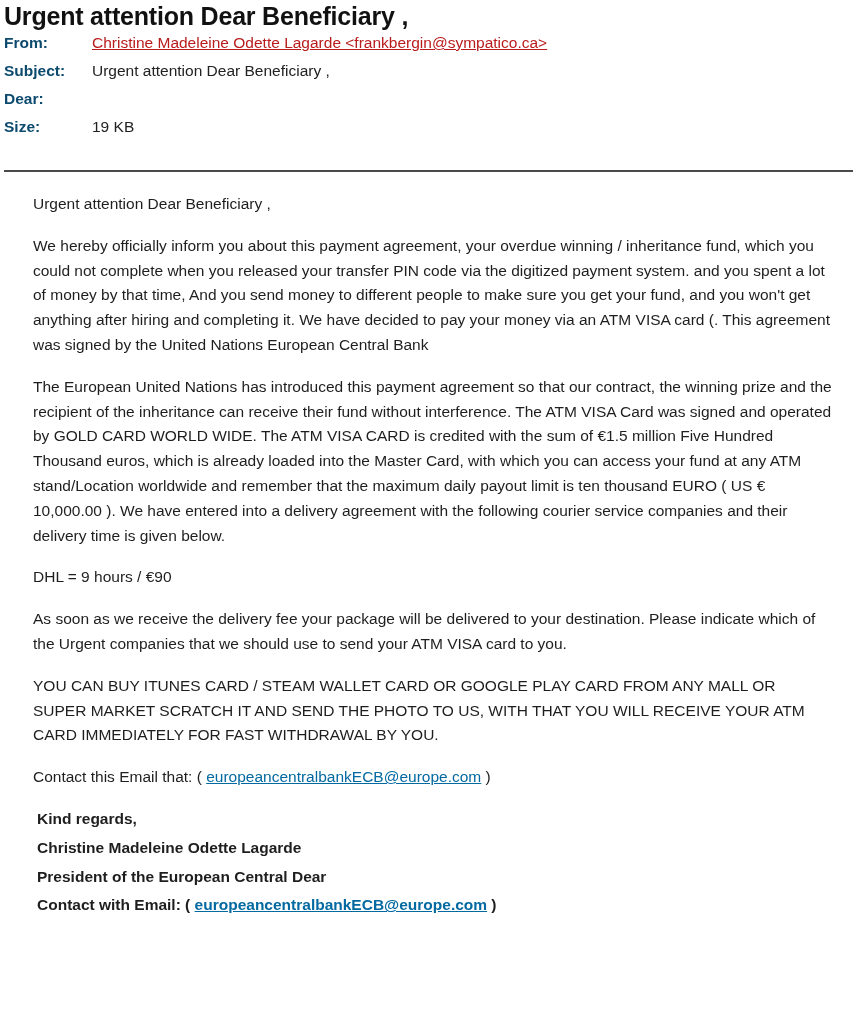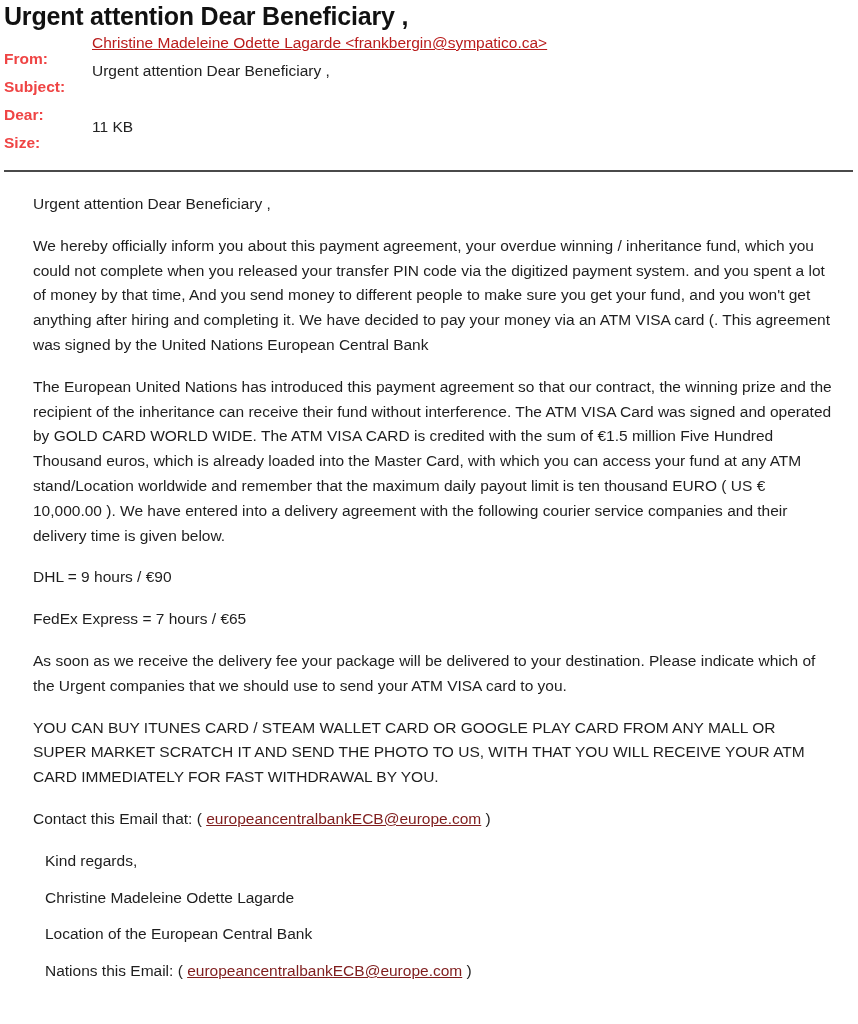--- a/index.html
+++ b/index.html
@@ -34,22 +34,21 @@
     }
     .hrow {
       display: flex;
       height: 28px;
       line-height: 22px;
       font-size: 15.5px;
     }
     .hlabel {
       width: 88px;
       font-weight: bold;
-      color: #ef4444;
-      margin-top: 16px;
+      color: #0c4a6e;
     }
     .hvalue {
       color: #222222;
     }
     .hvalue.link {
       text-decoration: underline;
       color: #b91c1c;
       cursor: pointer;
     }
     .divider {
@@ -66,26 +65,27 @@
       top: 192px;
       width: 800px;
       font-size: 15.5px;
       line-height: 24.8px;
       color: #1e1e1e;
     }
     .body p {
       margin: 0 0 17px 0;
     }
     .body a {
-      color: #7f1d1d;
+      color: #0369a1;
       text-decoration: underline;
       cursor: pointer;
     }
     .sig p {
-      margin: 12px;
+      margin: 4px;
+      font-weight: bold;
     }
   </style>
 </head>
 <body>
 
 <h1 class="title">Urgent attention Dear Beneficiary ,</h1>
 
 <div class="headers">
   <div class="hrow">
     <span class="hlabel">From:</span>
@@ -93,34 +93,33 @@
   </div>
   <div class="hrow">
     <span class="hlabel">Subject:</span>
     <span class="hvalue">Urgent attention Dear Beneficiary ,</span>
   </div>
   <div class="hrow">
     <span class="hlabel">Dear:</span>
   </div>
   <div class="hrow">
     <span class="hlabel">Size:</span>
-    <span class="hvalue">11 KB</span>
+    <span class="hvalue">19 KB</span>
   </div>
 </div>
 
 <div class="divider"></div>
 
 <div class="body">
   <p>Urgent attention Dear Beneficiary ,</p>
   <p>We hereby officially inform you about this payment agreement, your overdue winning / inheritance fund, which you could not complete when you released your transfer PIN code via the digitized payment system. and you spent a lot of money by that time, And you send money to different people to make sure you get your fund, and you won't get anything after hiring and completing it. We have decided to pay your money via an ATM VISA card (. This agreement was signed by the United Nations European Central Bank</p>
   <p>The European United Nations has introduced this payment agreement so that our contract, the winning prize and the recipient of the inheritance can receive their fund without interference. The ATM VISA Card was signed and operated by GOLD CARD WORLD WIDE. The ATM VISA CARD is credited with the sum of €1.5 million Five Hundred Thousand euros, which is already loaded into the Master Card, with which you can access your fund at any ATM stand/Location worldwide and remember that the maximum daily payout limit is ten thousand EURO ( US € 10,000.00 ). We have entered into a delivery agreement with the following courier service companies and their delivery time is given below.</p>
   <p>DHL = 9 hours / €90</p>
-  <p>FedEx Express = 7 hours / €65</p>
   <p>As soon as we receive the delivery fee your package will be delivered to your destination. Please indicate which of the Urgent companies that we should use to send your ATM VISA card to you.</p>
   <p>YOU CAN BUY ITUNES CARD / STEAM WALLET CARD OR GOOGLE PLAY CARD FROM ANY MALL OR SUPER MARKET SCRATCH IT AND SEND THE PHOTO TO US, WITH THAT YOU WILL RECEIVE YOUR ATM CARD IMMEDIATELY FOR FAST WITHDRAWAL BY YOU.</p>
   <p><span>Contact this Email that: ( </span><a>europeancentralbankECB@europe.com</a><span> )</span></p>
   <div class="sig">
     <p>Kind regards,</p>
     <p>Christine Madeleine Odette Lagarde</p>
-    <p>Location of the European Central Bank</p>
-    <p><span>Nations this Email: ( </span><a>europeancentralbankECB@europe.com</a><span> )</span></p>
+    <p>President of the European Central Dear</p>
+    <p><span>Contact with Email: ( </span><a>europeancentralbankECB@europe.com</a><span> )</span></p>
   </div>
 </div>
 
 </body></html>

